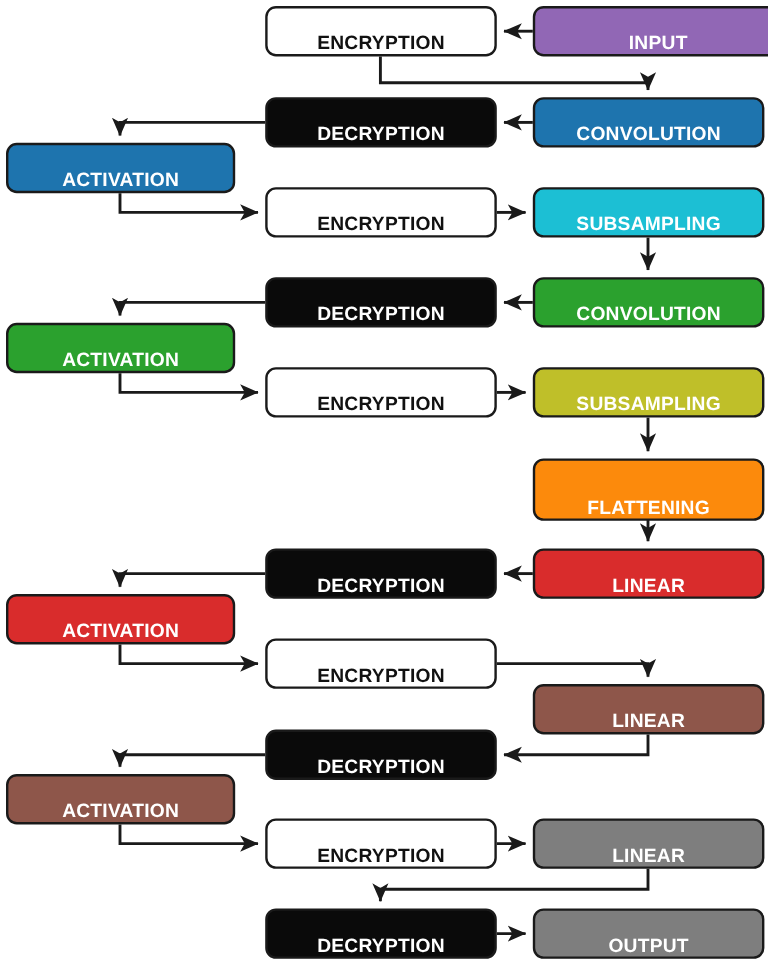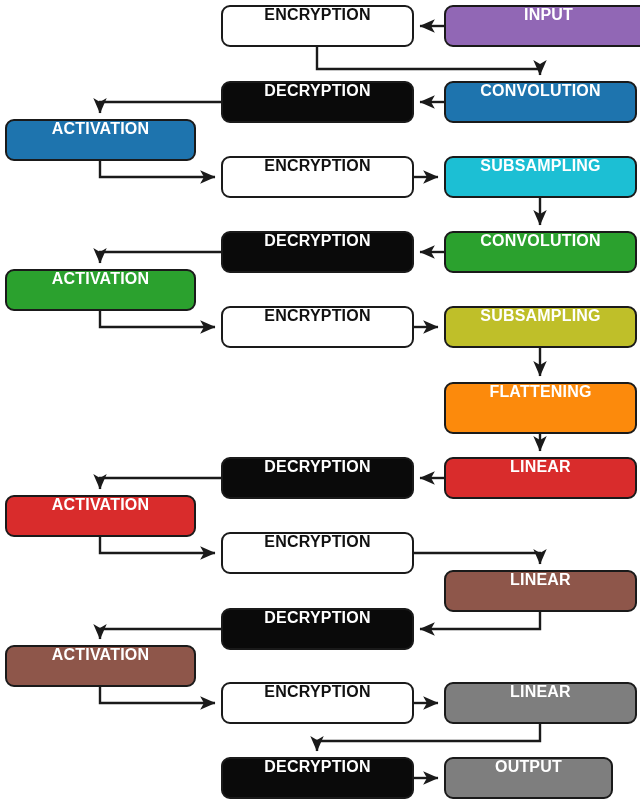--- a/index.html
+++ b/index.html
@@ -25,21 +25,21 @@
     top: 0;
     width: 640px;
     height: 804px;
   }
   .node {
     position: absolute;
     box-sizing: border-box;
     border: 2.5px solid #1a1a1a;
     border-radius: 9px;
     display: flex;
-    align-items: flex-start;
+    align-items: flex-end;
     justify-content: center;
     font-weight: bold;
     letter-spacing: 0.2px;
     text-align: center;
     line-height: 1;
     white-space: nowrap;
   }
   .node-label {
     display: block;
   }
@@ -145,18 +145,18 @@
       </div>
       <div class="node" style="left: 221px; top: 682px; width: 193px; height: 42px; background: rgb(255, 255, 255); color: rgb(17, 17, 17); border-color: rgb(26, 26, 26); font-size: 16px;">
         <span class="node-label">ENCRYPTION</span>
       </div>
       <div class="node" style="left: 444px; top: 682px; width: 193px; height: 42px; background: rgb(126, 126, 126); color: rgb(255, 255, 255); border-color: rgb(26, 26, 26); font-size: 16px;">
         <span class="node-label">LINEAR</span>
       </div>
       <div class="node" style="left: 221px; top: 757px; width: 193px; height: 42px; background: rgb(10, 10, 10); color: rgb(255, 255, 255); border-color: rgb(26, 26, 26); font-size: 16px;">
         <span class="node-label">DECRYPTION</span>
       </div>
-      <div class="node" style="left: 444px; top: 757px; width: 169px; height: 42px; background: rgb(126, 126, 126); color: rgb(255, 255, 255); border-color: rgb(26, 26, 26); font-size: 16px;">
+      <div class="node" style="left: 444px; top: 757px; width: 193px; height: 42px; background: rgb(126, 126, 126); color: rgb(255, 255, 255); border-color: rgb(26, 26, 26); font-size: 16px;">
         <span class="node-label">OUTPUT</span>
       </div>
     </div>
 
 </div>
 
 </body></html>

